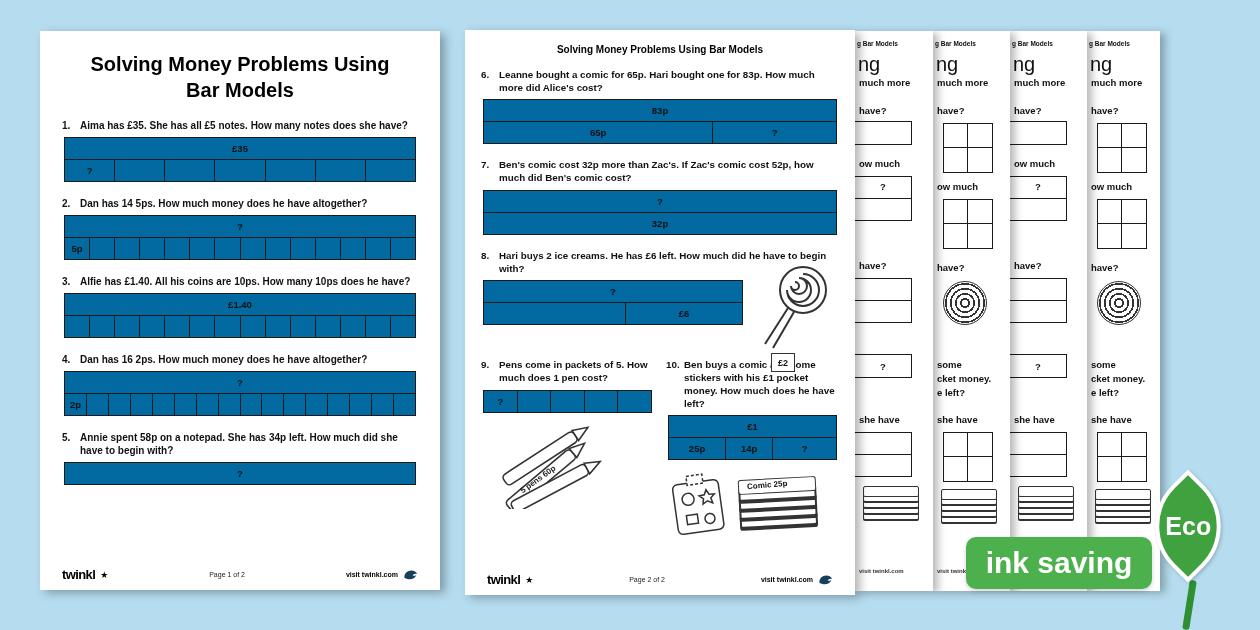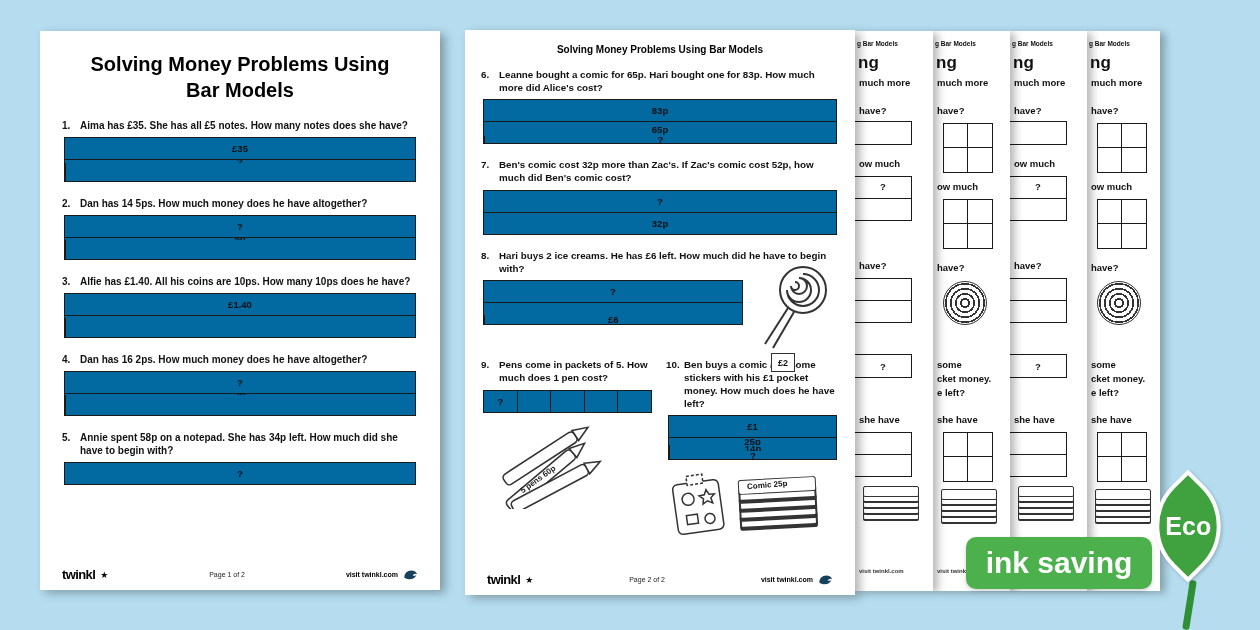--- a/index.html
+++ b/index.html
@@ -16,21 +16,21 @@
 
   .q{margin-bottom:15px;}
   .q-line{display:flex; margin-bottom:5px;}
   .q-num{flex:none; min-width:15px; margin-right:3px; font-weight:700; font-size:10px; line-height:1.3;}
   .q-text{flex:1; font-weight:600; font-size:10px; line-height:1.3;}
   .page2 .q-num,.page2 .q-text{font-size:9.8px;}
 
   
   .bar{border:1.3px solid #1a1a1a; margin:2px 2px 0 2px; background:#0369a1;}
   .bar-row{display:flex; height:21px;}
-  .bar-row + .bar-row{border-top:1.3px solid #1a1a1a;flex-direction:column;}
+  .bar-row + .bar-row{border-top:1.3px solid #1a1a1a;}
   .bar-cell{flex-grow:1; flex-basis:0; min-width:0; display:flex; align-items:center; justify-content:center;
             font-size:9.5px; font-weight:700; overflow:hidden;}
   .bar-cell + .bar-cell{border-left:1.3px solid #1a1a1a;}
 
   
   .q8{margin-bottom:34px;}
   .q8-wrap{position:relative;}
   .q8-wrap .bar{width:72%;}
   .ice{position:absolute; right:2px; top:-18px; width:92px; height:96px;}
   .price-tag{position:absolute; left:26px; bottom:-14px; width:22px; height:17px; background:#fff;
@@ -53,21 +53,21 @@
   .f-logo{font-size:13px; font-weight:800; letter-spacing:-0.6px; color:#000;}
   .f-star{font-size:9px; color:#000;}
   .f-page{flex:1; text-align:center; font-size:7px; color:#222;}
   .f-visit{font-size:7px; font-weight:700; color:#000;}
 
   
   .strip{position:absolute; top:31px; height:560px; background:#fff; overflow:hidden;
          box-shadow:5px 2px 8px rgba(0,0,0,.28);}
   .frag{position:absolute; left:0; color:#111;}
   .frag.header{left:2px; font-size:6.5px; font-weight:700; white-space:nowrap;}
-  .frag.title{left:3px; font-size:17px; font-weight:700;}
+  .frag.title{left:3px; font-size:20px; font-weight:400;}
   .frag.text{left:4px; font-size:9.5px; font-weight:700; white-space:nowrap;}
   .frag.box24{width:56px; height:22px; background:#fff; border:1.3px solid #1a1a1a; border-left:none;
               display:flex; align-items:center; justify-content:center; font-size:9.5px; font-weight:700;}
   .frag.box46{width:56px; height:43px; border:1.3px solid #1a1a1a; border-left:none; background-color:#fff;
               background-image:linear-gradient(#1a1a1a,#1a1a1a); background-repeat:no-repeat;
               background-position:0 21px; background-size:100% 1.3px;
               text-align:center; line-height:20px; font-size:9.5px; font-weight:700;}
   .frag.grid{left:10px; width:48px; height:48px; border:1.3px solid #1a1a1a; background-color:#fff;
              background-image:linear-gradient(#1a1a1a,#1a1a1a),linear-gradient(#1a1a1a,#1a1a1a);
              background-size:100% 1.3px,1.3px 100%; background-position:0 23px,23px 0; background-repeat:no-repeat;}

